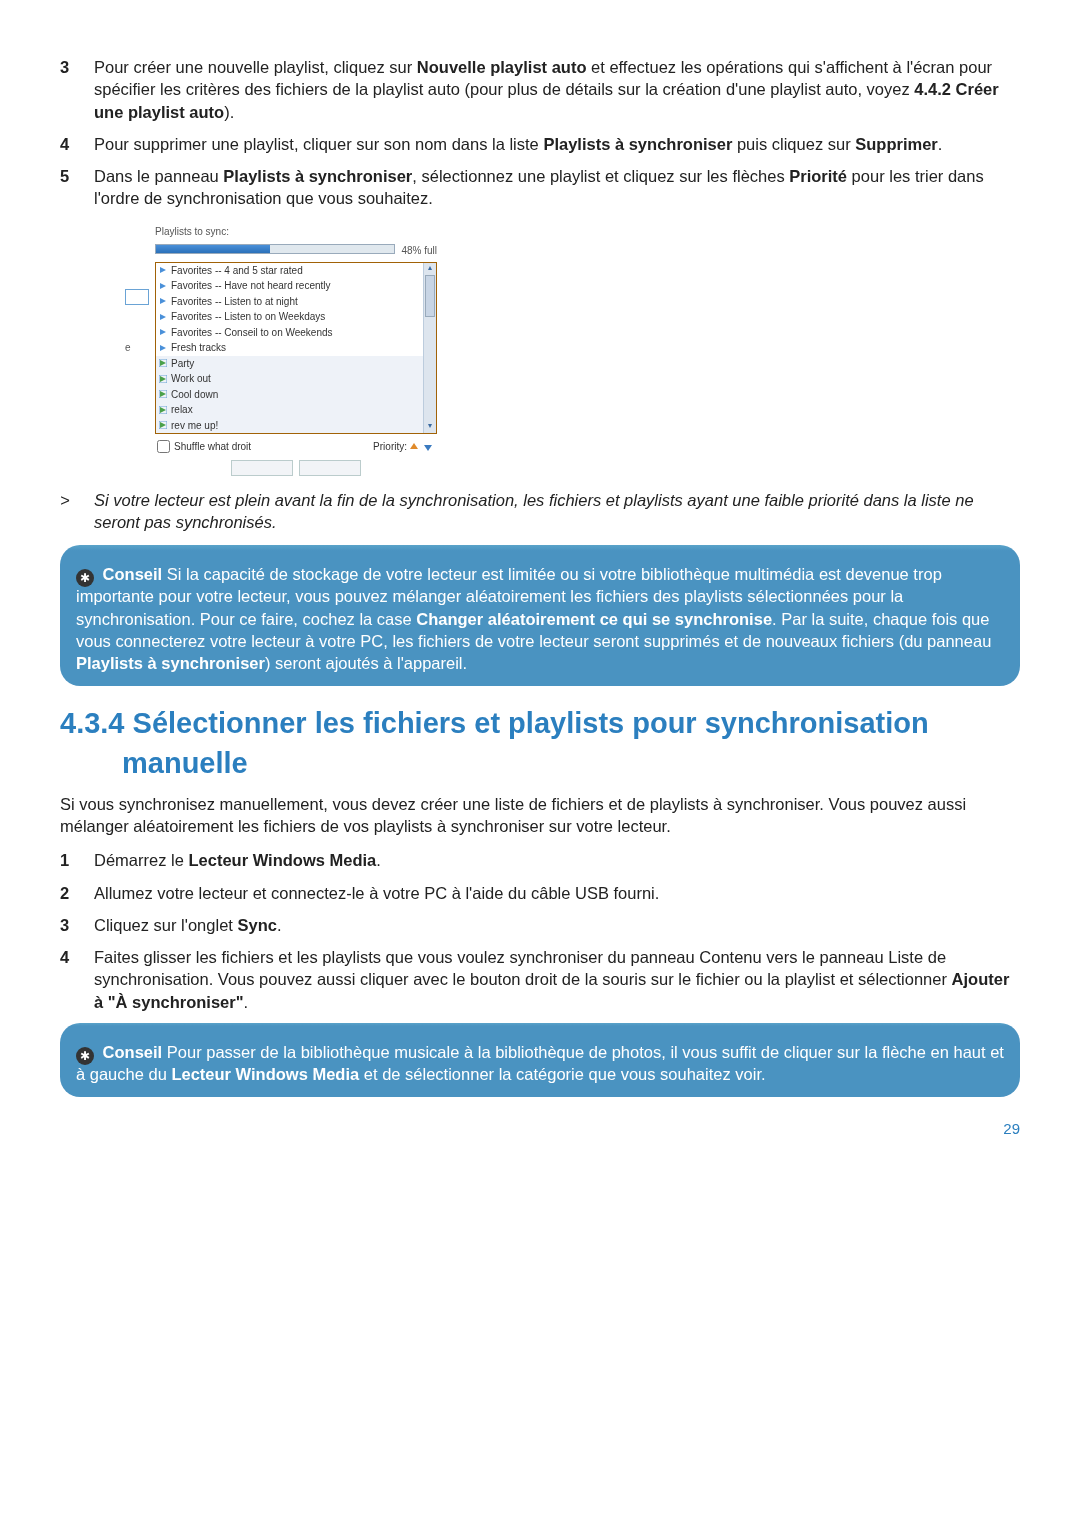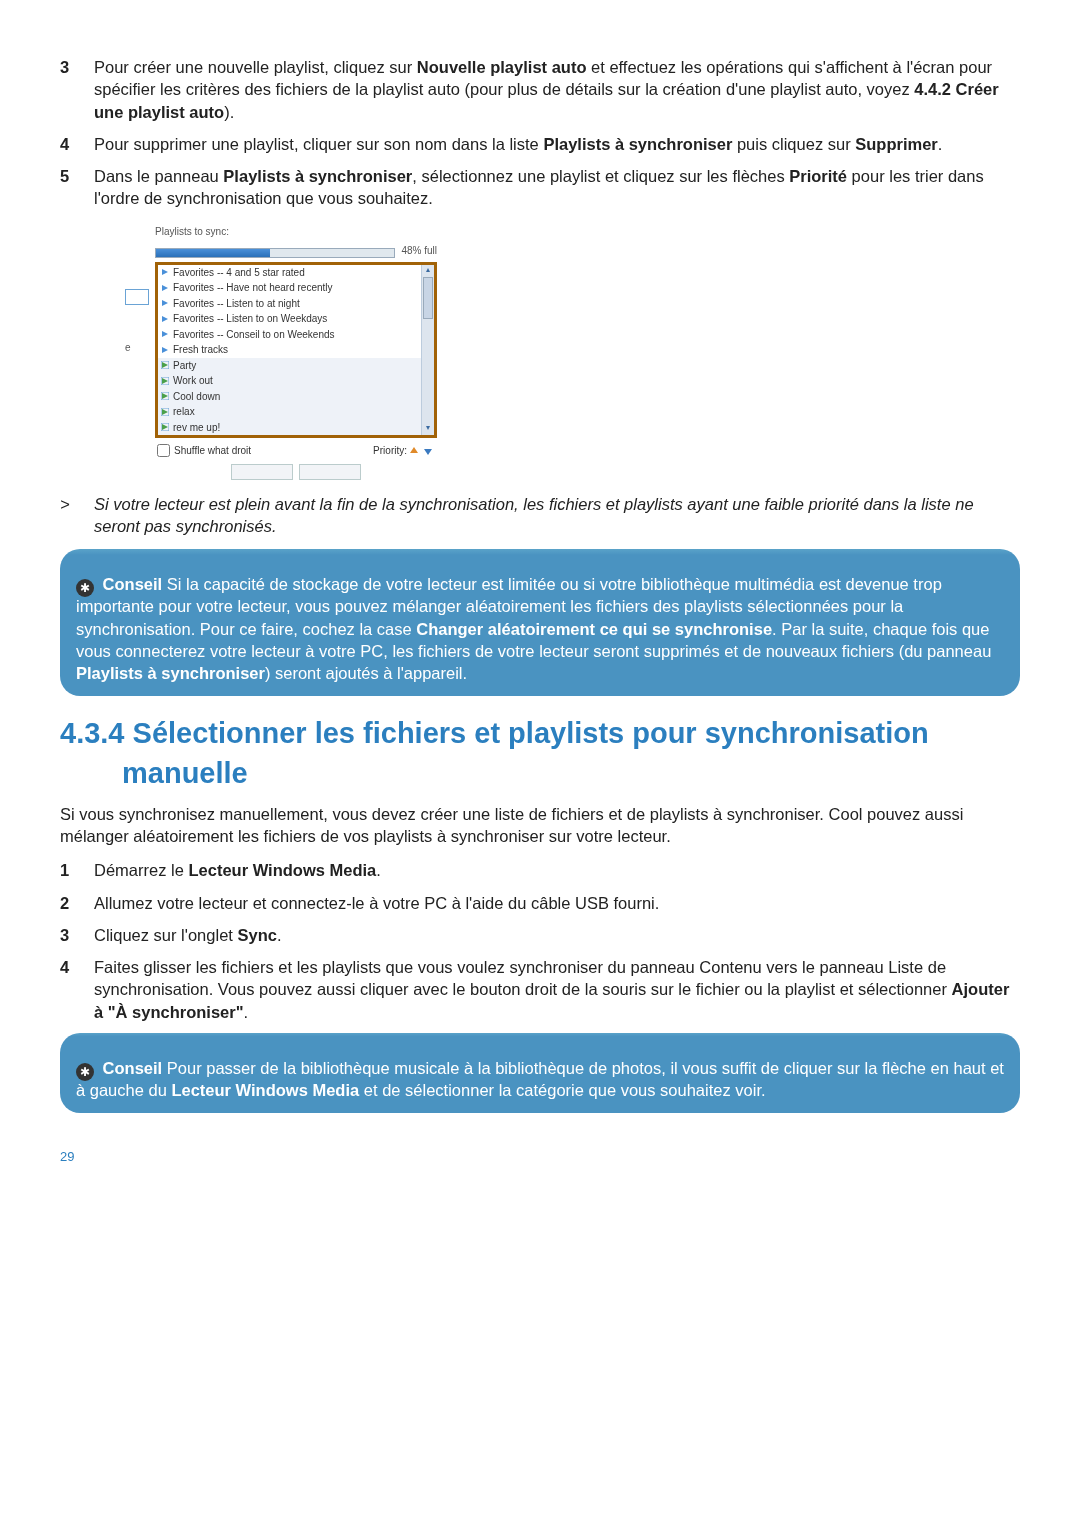--- a/index.html
+++ b/index.html
@@ -32,31 +32,31 @@
     width: 290px;
     border: 1px solid #fff;
     background: #fff;
     font-family: Verdana, Arial, sans-serif;
     font-size: 10px;
     color: #333;
     position: relative;
   }
   .mini-title { padding: 2px 4px 4px 4px; color:#555; }
   .fullbar {
-    display:flex; align-items:flex-end; padding: 2px 4px 4px 4px;
+    display:flex; align-items:flex-start; padding: 2px 4px 4px 4px;
   }
   .bar-outer {
     flex:1; height:8px; background:#e0e8ee; border:1px solid #9ab; position:relative;
   }
   .bar-inner {
     height:100%; width:48%; background: linear-gradient(#4a90d9, #2a70b9);
   }
   .fulltext { margin-left:6px; font-size:10px; color:#555;}
   .list-box {
-    border:3px solid #a16207; margin:0 4px; height:170px; overflow:hidden;
+    border:1px solid #a16207; margin:0 4px; height:170px; overflow:hidden;
     position:relative;
     background:#fff;
   }
   .list-row {
     display:flex; align-items:center;
     padding:1px 3px;
     font-size:10px;
     color:#333;
   }
   .list-row:nth-child(n+7):nth-child(-n+14) { background:#eef2f8; }
@@ -92,42 +92,42 @@
   .angle-para {
     display:flex; margin:10px 0 12px 0;
   }
   .angle-mark { min-width:34px; }
   .italic { font-style: italic; }
 
   .tip-box {
     background: linear-gradient(#5aa3c9 0%, #4a93c1 4%, #4a93c1 100%);
     color: #fff;
     border-radius: 20px;
-    padding: 24px 16px 12px 16px;
+    padding: 18px 16px 12px 16px;
     margin: 8px 0 18px 0;
     line-height: 1.35;
   }
   .tip-star {
     display:inline-flex; width:18px; height:18px; border-radius:50%;
     background:#333; color:#fff; align-items:center; justify-content:center;
     font-size:12px; margin-right:4px; position:relative; top:2px;
   }
   .tip-box .bold { color:#fff; }
 
   h2.section {
     color:#2b7fbf;
     font-size:29px;
     font-weight:bold;
     margin: 6px 0 4px 0;
   }
   h2.section .indent2 { display:block; margin-left:62px; }
   .para { margin: 10px 0 12px 0; }
 
   .pagefoot {
-    text-align:left; color:#2b7fbf; font-size:13px; margin-top:35px;
+    text-align:right; color:#2b7fbf; font-size:15px; margin-top:22px;
   }
 </style>
 </head>
 <body>
 
 <div id="steps-a">
     <div class="ol-item">
       <div class="ol-num">3</div>
       <div class="ol-body"><span>Pour créer une nouvelle playlist, cliquez sur </span><span class="bold">Nouvelle playlist auto</span><span> et effectuez les opérations qui s'affichent à l'écran pour spécifier les critères des fichiers de la playlist auto (pour plus de détails sur la création d'une playlist auto, voyez </span><span class="bold">4.4.2 Créer une playlist auto</span><span>).</span></div>
     </div>
@@ -288,21 +288,21 @@
 <div class="tip-box">
   <span class="tip-star">✱</span>
   <span class="bold">Conseil</span><span> Si la capacité de stockage de votre lecteur est limitée ou si votre bibliothèque multimédia est devenue trop importante pour votre lecteur, vous pouvez mélanger aléatoirement les fichiers des playlists sélectionnées pour la synchronisation. Pour ce faire, cochez la case </span><span class="bold">Changer aléatoirement ce qui se synchronise</span><span>. Par la suite, chaque fois que vous connecterez votre lecteur à votre PC, les fichiers de votre lecteur seront supprimés et de nouveaux fichiers (du panneau </span><span class="bold">Playlists à synchroniser</span><span>) seront ajoutés à l'appareil.</span>
 </div>
 
 <h2 class="section">
   <span>4.3.4</span>&nbsp;<span>Sélectionner les fichiers et playlists pour synchronisation</span>
   <span class="indent2">manuelle</span>
 </h2>
 
-<div class="para">Si vous synchronisez manuellement, vous devez créer une liste de fichiers et de playlists à synchroniser. Cool pouvez aussi mélanger aléatoirement les fichiers de vos playlists à synchroniser sur votre lecteur.</div>
+<div class="para">Si vous synchronisez manuellement, vous devez créer une liste de fichiers et de playlists à synchroniser. Vous pouvez aussi mélanger aléatoirement les fichiers de vos playlists à synchroniser sur votre lecteur.</div>
 
 <div id="steps-b">
     <div class="ol-item">
       <div class="ol-num">1</div>
       <div class="ol-body"><span>Démarrez le </span><span class="bold">Lecteur Windows Media</span><span>.</span></div>
     </div>
     <div class="ol-item">
       <div class="ol-num">2</div>
       <div class="ol-body"><span>Allumez votre lecteur et connectez-le à votre PC à l'aide du câble USB fourni.</span><span></span></div>
     </div>

